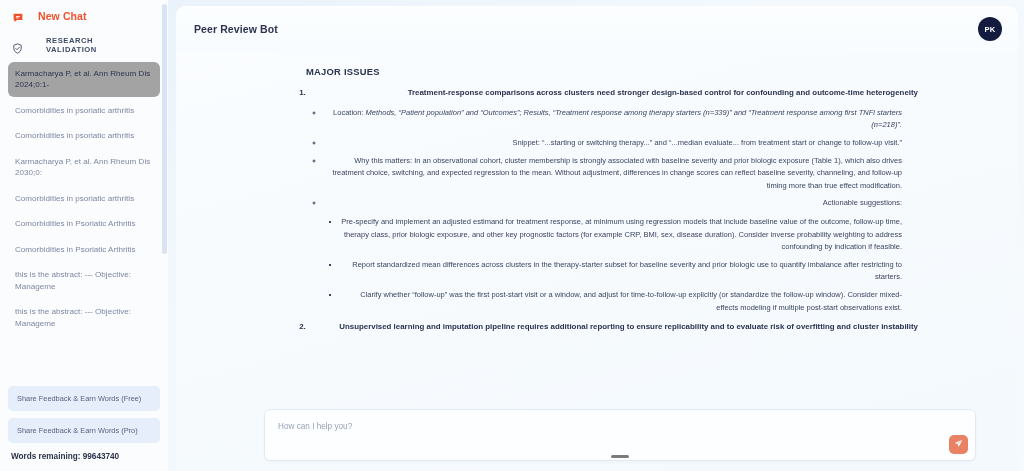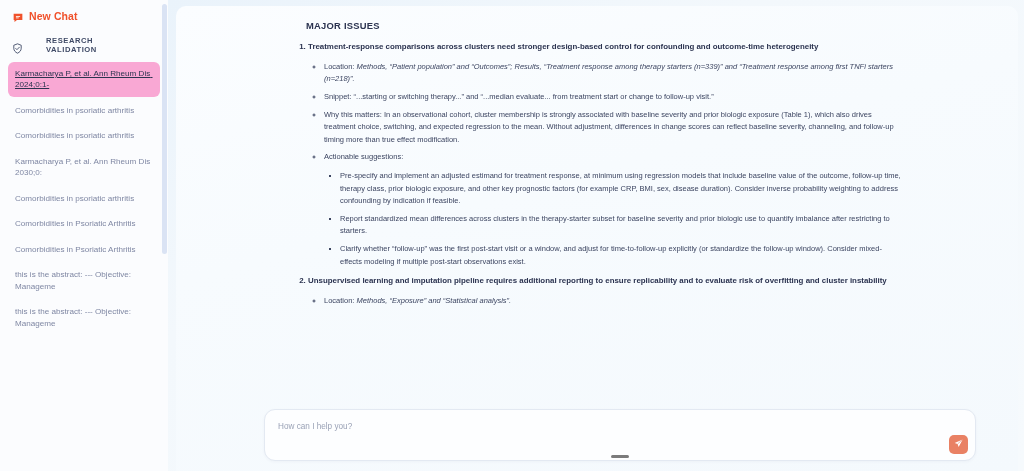--- a/index.html
+++ b/index.html
@@ -15,21 +15,21 @@
   #sidebar {
     width: 168px; height: 471px; flex: 0 0 168px;
     background: #fbfcfe;
     display: flex; flex-direction: column;
     position: relative; overflow: hidden;
   }
   .sb-scroll {
     flex: 1 1 auto; overflow: hidden; position: relative;
   }
   .new-chat {
-    display: flex; align-items: flex-start; gap: 5px;
+    display: flex; align-items: flex-start; gap: 14px;
     padding: 10px 12px 8px 12px;
     cursor: pointer;
   }
   .nc-icon {
     width: 12px; height: 12px; flex: 0 0 12px;
     display: block;
   }
   .new-chat-label {
     font-size: 10.5px; font-weight: 700; color: #f0512b;
     letter-spacing: .1px;
@@ -48,21 +48,21 @@
 
   .chat-list { padding: 2px 8px 0 8px; }
   .chat-item {
     font-size: 8.1px; line-height: 1.42;
     color: #7f87a3;
     padding: 6px 7px; border-radius: 6px;
     cursor: pointer; margin-bottom: 2px;
     white-space: pre-wrap;
   }
   .chat-item.active {
-    background: #f9a8d4; color: #2c3450; font-weight: 400; text-decoration: underline;
+    background: #a3a3a3; color: #2c3450; font-weight: 400;
   }
 
   .sb-bottom { padding: 6px 8px 6px 8px; flex: 0 0 auto; }
   .feedback-btn {
     display: block; width: 100%;
     background: #e6edfb; color: #59627f;
     border: none; border-radius: 5px;
     font-family: inherit; font-size: 7.4px;
     padding: 8px 9px; text-align: left;
     margin-bottom: 7px; cursor: pointer;
@@ -120,21 +120,21 @@
   }
   .msg-inner { padding: 0 100px 0 118px; }
 
   .h-major {
     font-size: 9.4px; font-weight: 700; color: #2b3350;
     letter-spacing: .25px; margin: 6px 0 10px 12px;
   }
   ol.top { list-style: decimal; padding-left: 14px; margin: 0; }
   ol.top > li {
     font-size: 7.9px; line-height: 1.62; color: #2b3350;
-    font-weight: 700; margin-bottom: 7px;
+    font-weight: 700; margin-bottom: 7px; text-align: right;
   }
   ul.lvl2 {
     list-style: circle; padding-left: 16px;
     margin: 7px 16px 0 0; font-weight: 400;
   }
   ul.lvl2 > li {
     font-size: 7.5px; line-height: 1.68; color: #3c4561;
     font-weight: 400; margin-bottom: 5px;
   }
   ul.lvl3 {
@@ -148,21 +148,21 @@
 
   
   .composer-wrap {
     flex: 0 0 auto; padding: 6px 42px 10px 88px;
     position: relative;
   }
   .composer {
     position: relative;
     background: #fdfeff;
     border: 1px solid #e3e9f2;
-    border-radius: 11px;
+    border-radius: 6px;
     height: 52px;
     box-shadow: 0 1px 3px rgba(40,60,110,.04);
   }
   .composer-input {
     width: 100%; height: 100%;
     border: none; outline: none; resize: none;
     background: transparent;
     font-family: inherit; font-size: 8.2px; color: #2b3350;
     padding: 11px 40px 11px 13px;
     line-height: 1.4;
@@ -222,47 +222,54 @@
           <div class="chat-item">Comorbidities in psoriatic arthritis</div>
           <div class="chat-item">Karmacharya P, et al. Ann Rheum Dis 2030;0:</div>
           <div class="chat-item">Comorbidities in psoriatic arthritis</div>
           <div class="chat-item">Comorbidities in Psoriatic Arthritis</div>
           <div class="chat-item">Comorbidities in Psoriatic Arthritis</div>
           <div class="chat-item">this is the abstract: --- Objective: Manageme</div>
           <div class="chat-item">this is the abstract: --- Objective: Manageme</div>
         </div>
     </div>
 
+    <div class="sb-bottom">
+      <button class="feedback-btn">Share Feedback &amp; Earn Words (Free)</button>
+      <button class="feedback-btn">Share Feedback &amp; Earn Words (Pro)</button>
+      <div class="words-left">Words remaining: 99643740</div>
+    </div>
 
     <div class="sb-scrollbar">
       <div class="sb-thumb"></div>
     </div>
   </aside>
 
   <main id="main">
     <div class="chat-card">
 
+      <div class="topbar">
+        <div class="bot-title">Peer Review Bot</div>
+        <div class="avatar">PK</div>
+      </div>
 
       <div class="msg-area">
         <div class="msg-inner">
           <div class="h-major">MAJOR ISSUES</div>
           <ol class="top" id="issues-list">
               <li><span>Treatment-response comparisons across clusters need stronger design-based control for confounding and outcome-time heterogeneity</span><ul class="lvl2">
                   <li><span>Location: </span><span class="ital">Methods, “Patient population” and “Outcomes”; Results, “Treatment response among therapy starters (n=339)” and “Treatment response among first TNFi starters (n=218)”.</span></li>
                   <li><span>Snippet: </span><span>“...starting or switching therapy...” and “...median evaluate... from treatment start or change to follow-up visit.”</span></li>
                   <li><span>Why this matters: </span><span>In an observational cohort, cluster membership is strongly associated with baseline severity and prior biologic exposure (Table 1), which also drives treatment choice, switching, and expected regression to the mean. Without adjustment, differences in change scores can reflect baseline severity, channeling, and follow-up timing more than true effect modification.</span></li>
                   <li><span>Actionable suggestions:</span><ul class="lvl3">
                       <li>Pre-specify and implement an adjusted estimand for treatment response, at minimum using regression models that include baseline value of the outcome, follow-up time, therapy class, prior biologic exposure, and other key prognostic factors (for example CRP, BMI, sex, disease duration). Consider inverse probability weighting to address confounding by indication if feasible.</li>
                       <li>Report standardized mean differences across clusters in the therapy-starter subset for baseline severity and prior biologic use to quantify imbalance after restricting to starters.</li>
                       <li>Clarify whether “follow-up” was the first post-start visit or a window, and adjust for time-to-follow-up explicitly (or standardize the follow-up window). Consider mixed-effects modeling if multiple post-start observations exist.</li>
                     </ul></li>
                 </ul></li>
-              <li><span>Unsupervised learning and imputation pipeline requires additional reporting to ensure replicability and to evaluate risk of overfitting and cluster instability</span><ul class="lvl2">
-                  <li><span>Location: </span><span class="ital">Methods, “Exposure” and “Statistical analysis”.</span></li>
-                </ul></li>
+              <li><span>Unsupervised learning and imputation pipeline requires additional reporting to ensure replicability and to evaluate risk of overfitting and cluster instability</span></li>
             </ol>
         </div>
       </div>
 
       <div class="composer-wrap">
         <div class="composer">
           <textarea class="composer-input" placeholder="How can I help you?" style=""></textarea>
           <button class="send-btn">
             <span>
               <svg viewBox="0 0 16 16" width="11" height="11">

